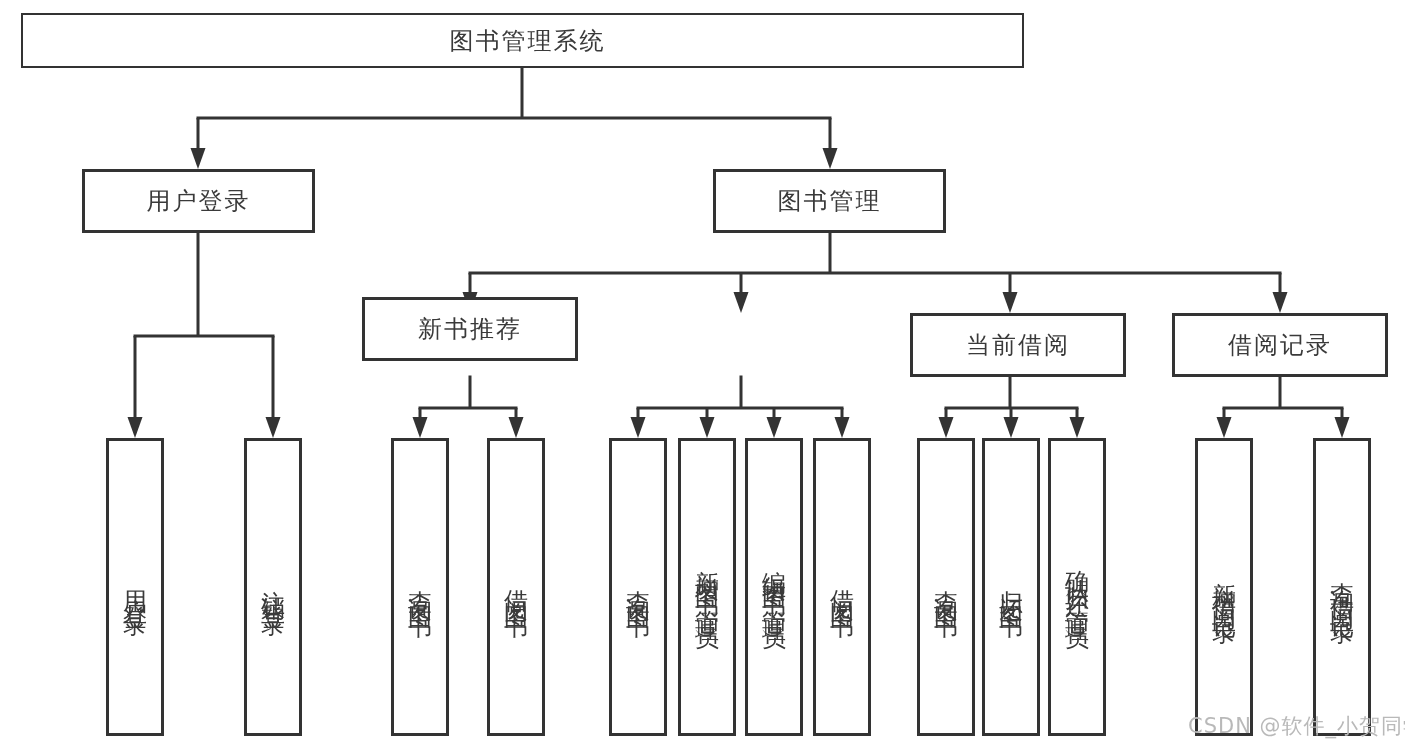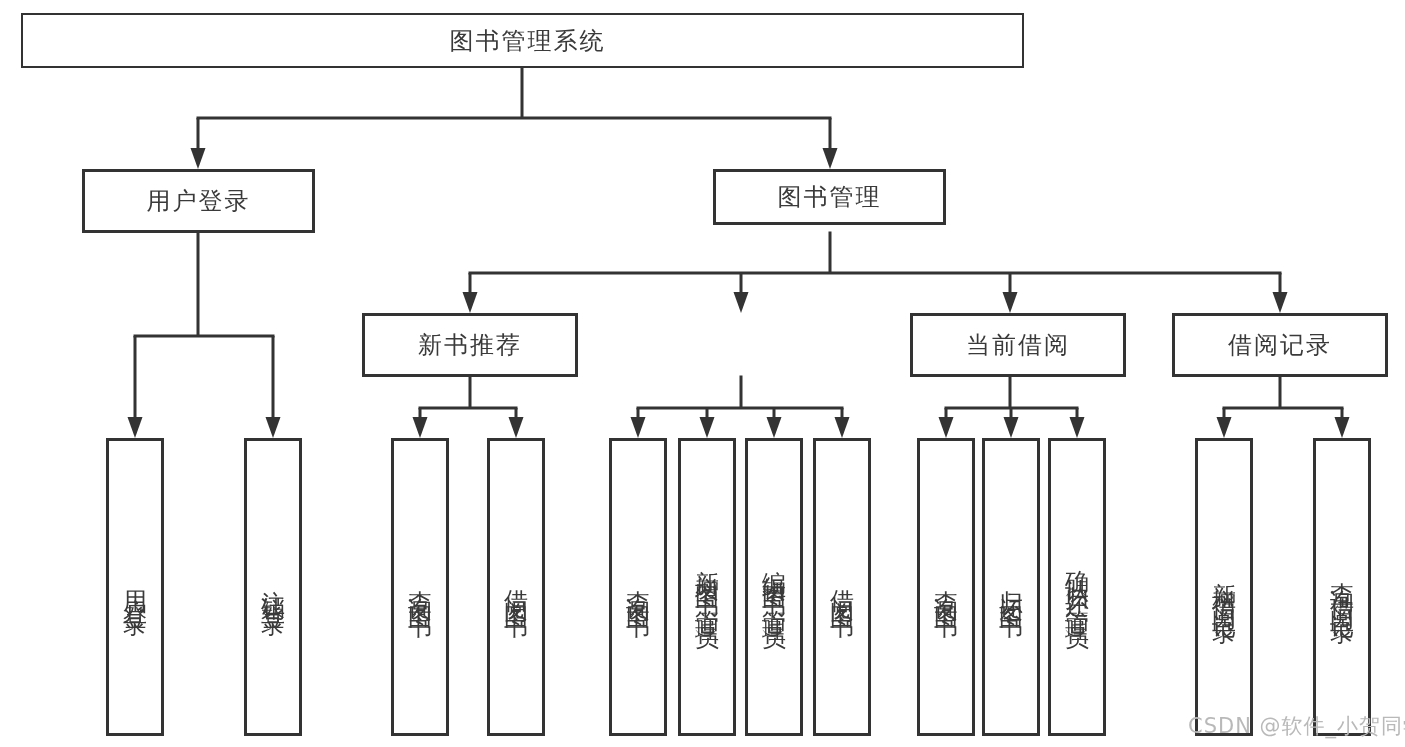--- a/index.html
+++ b/index.html
@@ -94,23 +94,23 @@
     <polygon points="938.5,417 953.5,417 946,438" fill="#333333"></polygon>
     <polygon points="1003.5,417 1018.5,417 1011,438" fill="#333333"></polygon>
     <polygon points="1069.5,417 1084.5,417 1077,438" fill="#333333"></polygon>
     <polygon points="1216.5,417 1231.5,417 1224,438" fill="#333333"></polygon>
     <polygon points="1334.5,417 1349.5,417 1342,438" fill="#333333"></polygon>
   </svg>
 
   <div class="node root" style="left:21px; top:13px; width:1003px; height:55px;">图书管理系统</div>
 
   <div class="node" style="left:82px; top:169px; width:233px; height:64px;">用户登录</div>
-  <div class="node" style="left:713px; top:169px; width:233px; height:56px;">图书管理</div>
+  <div class="node" style="left:713px; top:169px; width:233px; height:64px;">图书管理</div>
 
-  <div class="node" style="left:362px; top:313px; width:216px; height:64px;">新书推荐</div>
+  <div class="node" style="left:362px; top:297px; width:216px; height:64px;">新书推荐</div>
   <div class="node" style="left:902px; top:313px; width:216px; height:64px;margin-left:8px;">当前借阅</div>
   <div class="node" style="left:1172px; top:313px; width:216px; height:64px;">借阅记录</div>
 
   <div class="node vleaf" style="left:106px; top:438px; width:58px; height:298px;">用户登录</div>
   <div class="node vleaf" style="left:244px; top:438px; width:58px; height:298px;">注销登录</div>
 
   <div class="node vleaf" style="left:391px; top:438px; width:58px; height:298px;">查询图书</div>
   <div class="node vleaf" style="left:487px; top:438px; width:58px; height:298px;">借阅图书</div>
 
   <div class="node vleaf" style="left:609px; top:438px; width:58px; height:298px;">查询图书</div>

